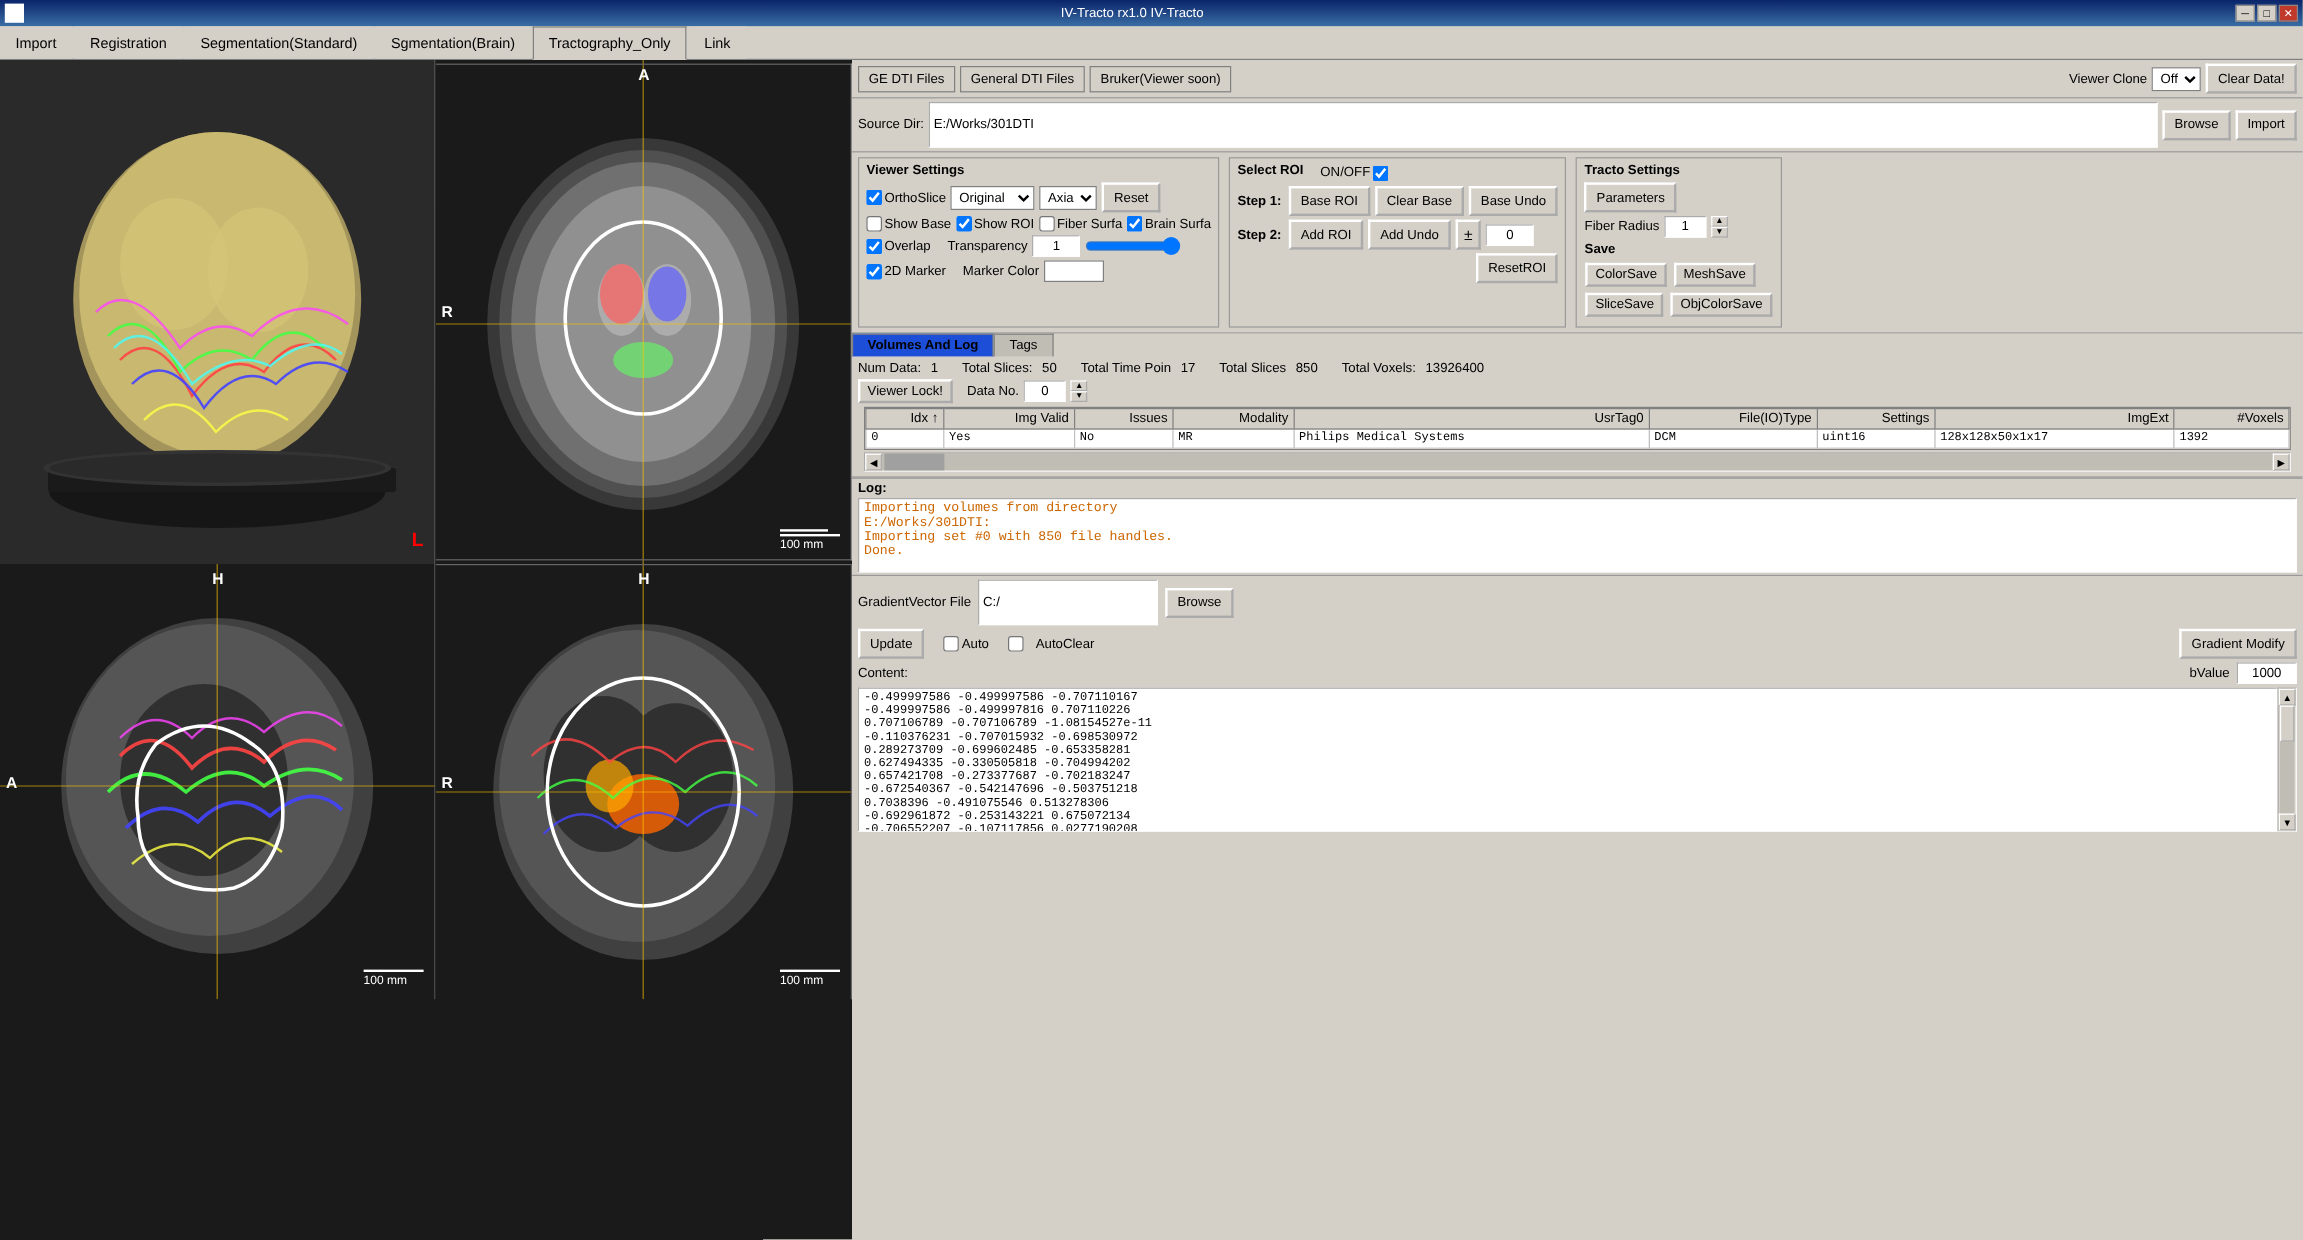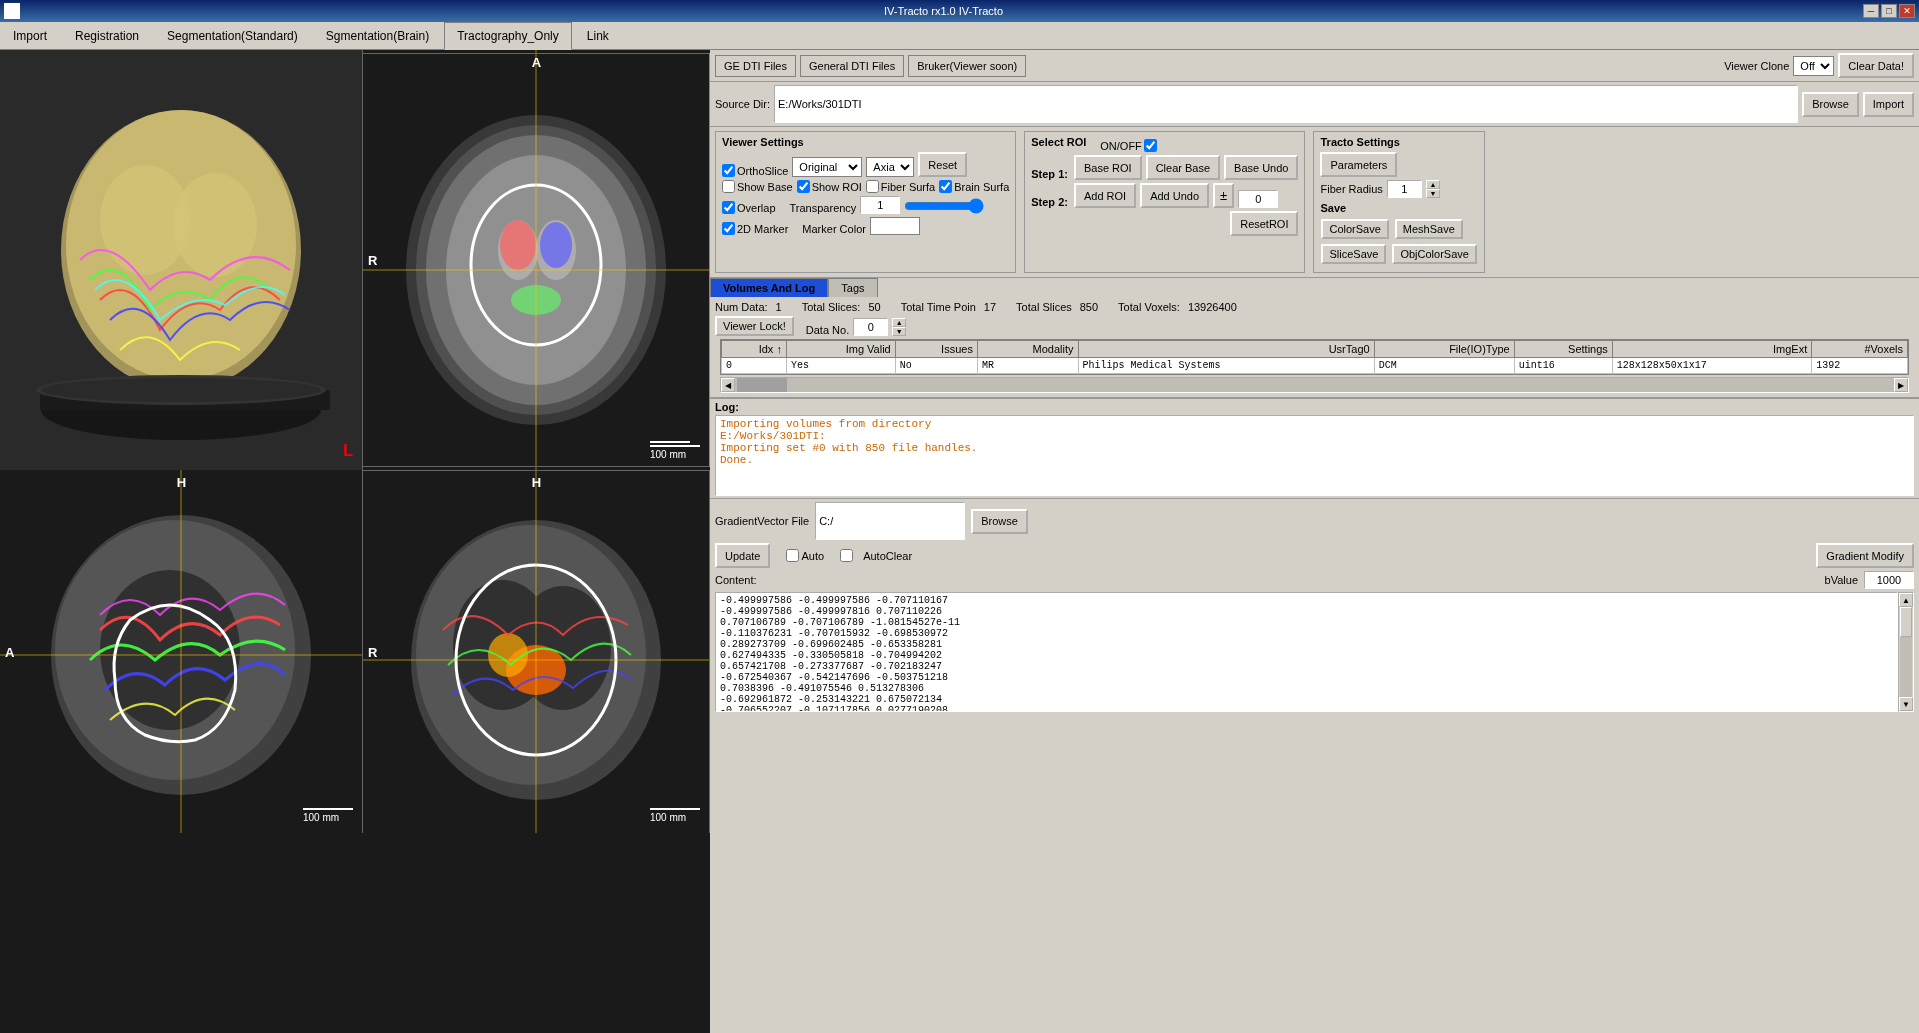--- a/index.html
+++ b/index.html
@@ -208,21 +208,21 @@
     .settings-title {
       font-weight: bold;
       font-size: 11px;
       margin-bottom: 4px;
     }
 
     .viewer-settings { flex: 0 0 auto; min-width: 300px; }
     .select-roi { flex: 0 0 auto; min-width: 240px; }
     .tracto-settings { flex: 0 0 auto; min-width: 160px; }
 
-    .row { display: flex; align-items: flex-end; gap: 4px; margin-bottom: 3px; }
+    .row { display: flex; align-items: center; gap: 4px; margin-bottom: 3px; }
     .checkbox-label { display: flex; align-items: center; gap: 2px; font-size: 11px; cursor: pointer; }
     input[type=checkbox] { width: 13px; height: 13px; }
     
     .small-input {
       width: 40px; height: 18px;
       border: 1px inset #fff;
       background: white;
       font-size: 11px;
       text-align: center;
     }
@@ -325,21 +325,21 @@
       border-top: 1px solid #999;
     }
     .log-label { font-size: 11px; font-weight: bold; }
     #log-text {
       font-family: 'Courier New', monospace;
       font-size: 11px;
       color: #cc6600;
       background: white;
       border: 1px inset #fff;
       padding: 2px 4px;
-      height: 81px;
+      height: 62px;
       overflow-y: auto;
       margin-top: 2px;
     }
 
     
     #gradient-section {
       padding: 3px 5px;
       border-top: 1px solid #999;
     }
     .grad-row { display: flex; align-items: center; gap: 6px; margin-bottom: 3px; }

